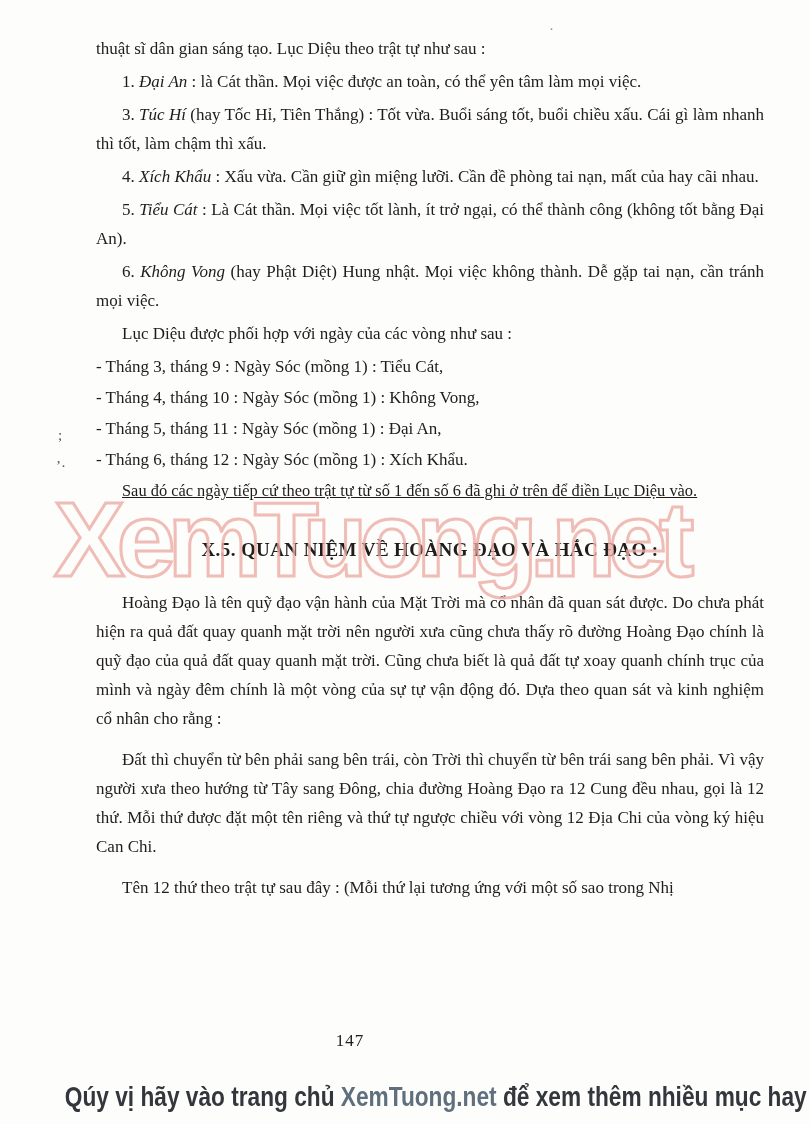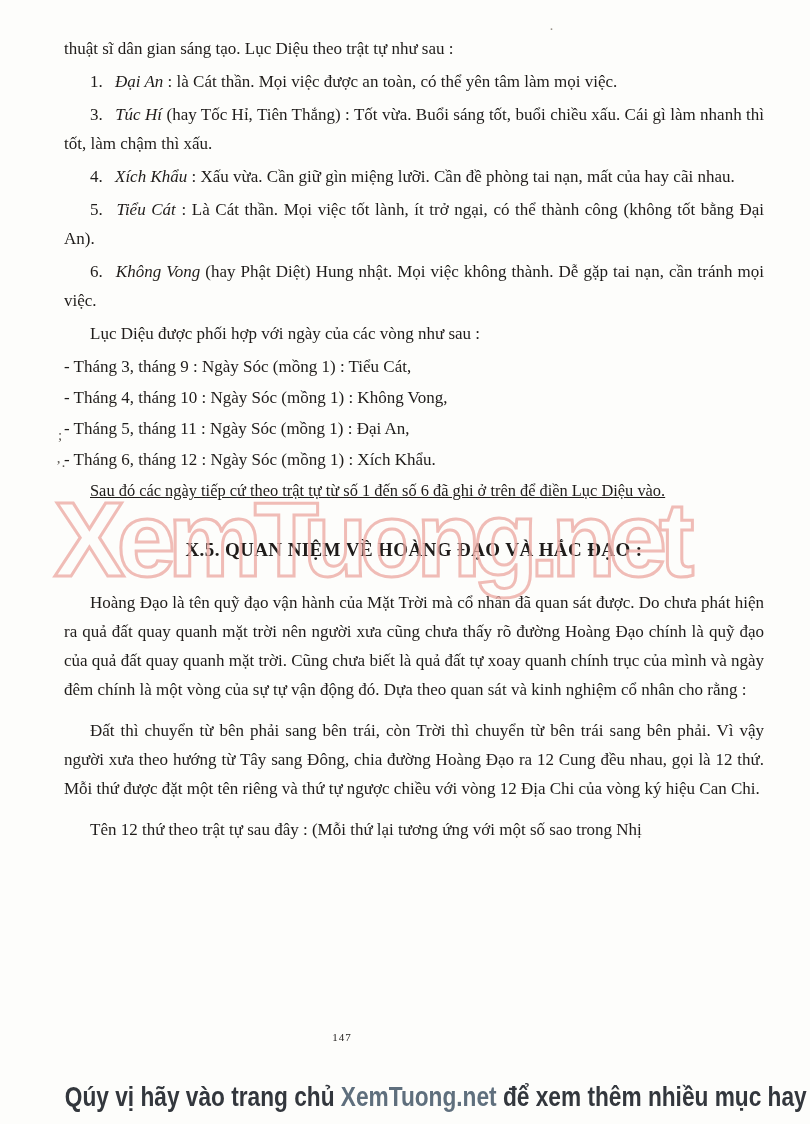--- a/index.html
+++ b/index.html
@@ -7,31 +7,31 @@
     position:relative;
     width:810px;height:1124px;
     background:var(--bg,#fdfdfb);
     overflow:hidden;
     font-family:"Liberation Serif",serif;
     color:var(--ink,#1f1c1a);
   }
   .content{
     position:relative;
     z-index:1;
-    padding:34px 46px 0 64px;
+    padding:34px 46px 0 96px;
     font-size:17px;
     line-height:29px;
   }
   .content p{margin:0 0 4px 0;}
   p.cont{text-indent:0;}
   p.item{text-indent:26px;text-align:justify;}
   p.indent{text-indent:26px;}
   p.month{margin:0 0 2px 0;}
   p.tight{font-size:16.4px;white-space:nowrap;text-decoration:underline;}
-  .item i{font-style:italic;margin-left:8px;}
+  .item i{font-style:italic;}
   h2.heading{
     margin:30px 0 24px 0;
     font-size:19px;
     font-weight:bold;
     text-align:center;
     letter-spacing:.4px;
     font-family:"Liberation Serif",serif;
   }
   p.body-para{
     text-indent:26px;
@@ -49,23 +49,23 @@
     letter-spacing:-8px;
     color:transparent;
     -webkit-text-stroke:3px var(--wm,#edaca6);
     opacity:.8;
     pointer-events:none;
     white-space:nowrap;
   }
   .page-number{
     position:absolute;
     z-index:1;
-    top:1031px;left:0;width:684px;
+    top:1031px;left:8px;width:684px;
     text-align:center;
-    font-size:11px;
+    font-size:17px;
     letter-spacing:1px;
   }
   .footer{
     position:absolute;
     z-index:3;
     top:1081px;left:0;width:810px;
     text-align:center;
     font-family:"Liberation Sans",sans-serif;
     font-weight:bold;
     font-size:27px;

